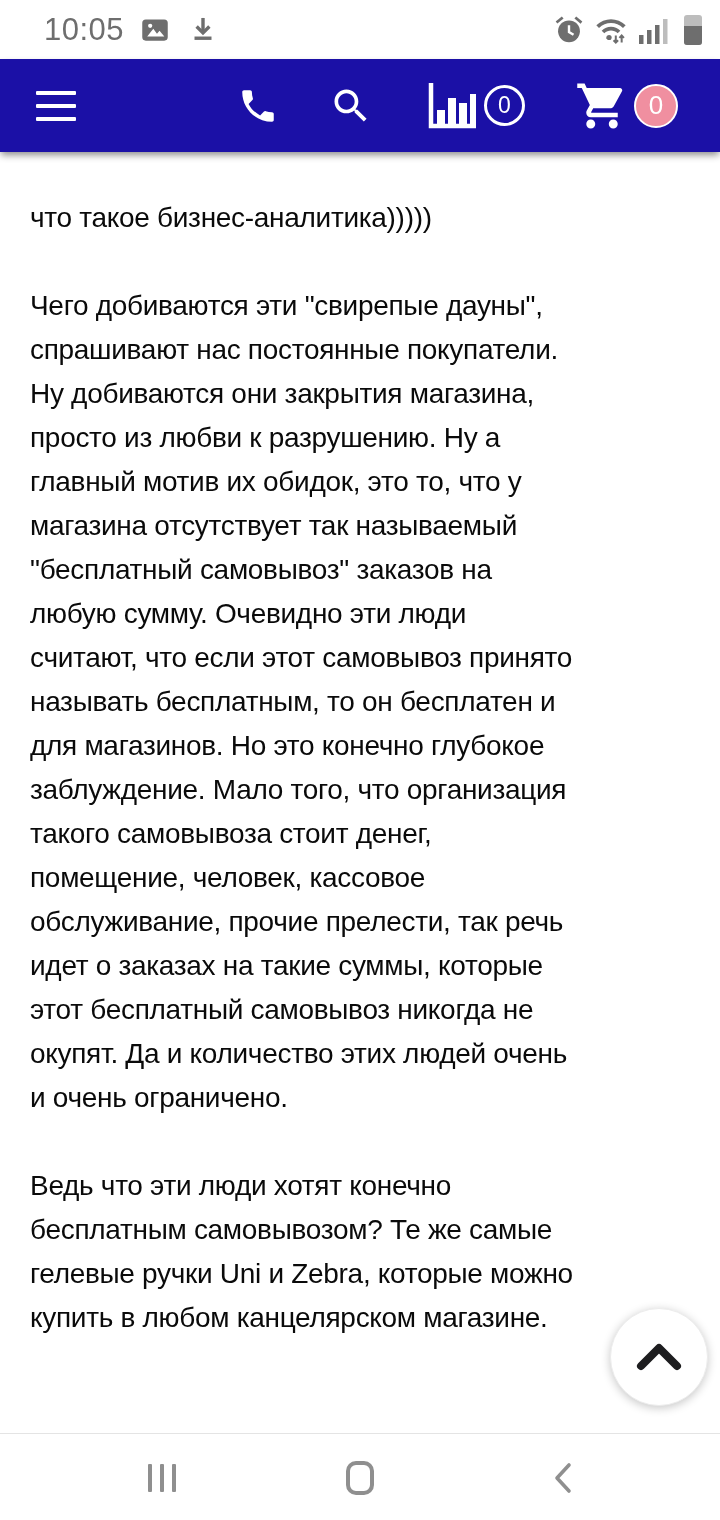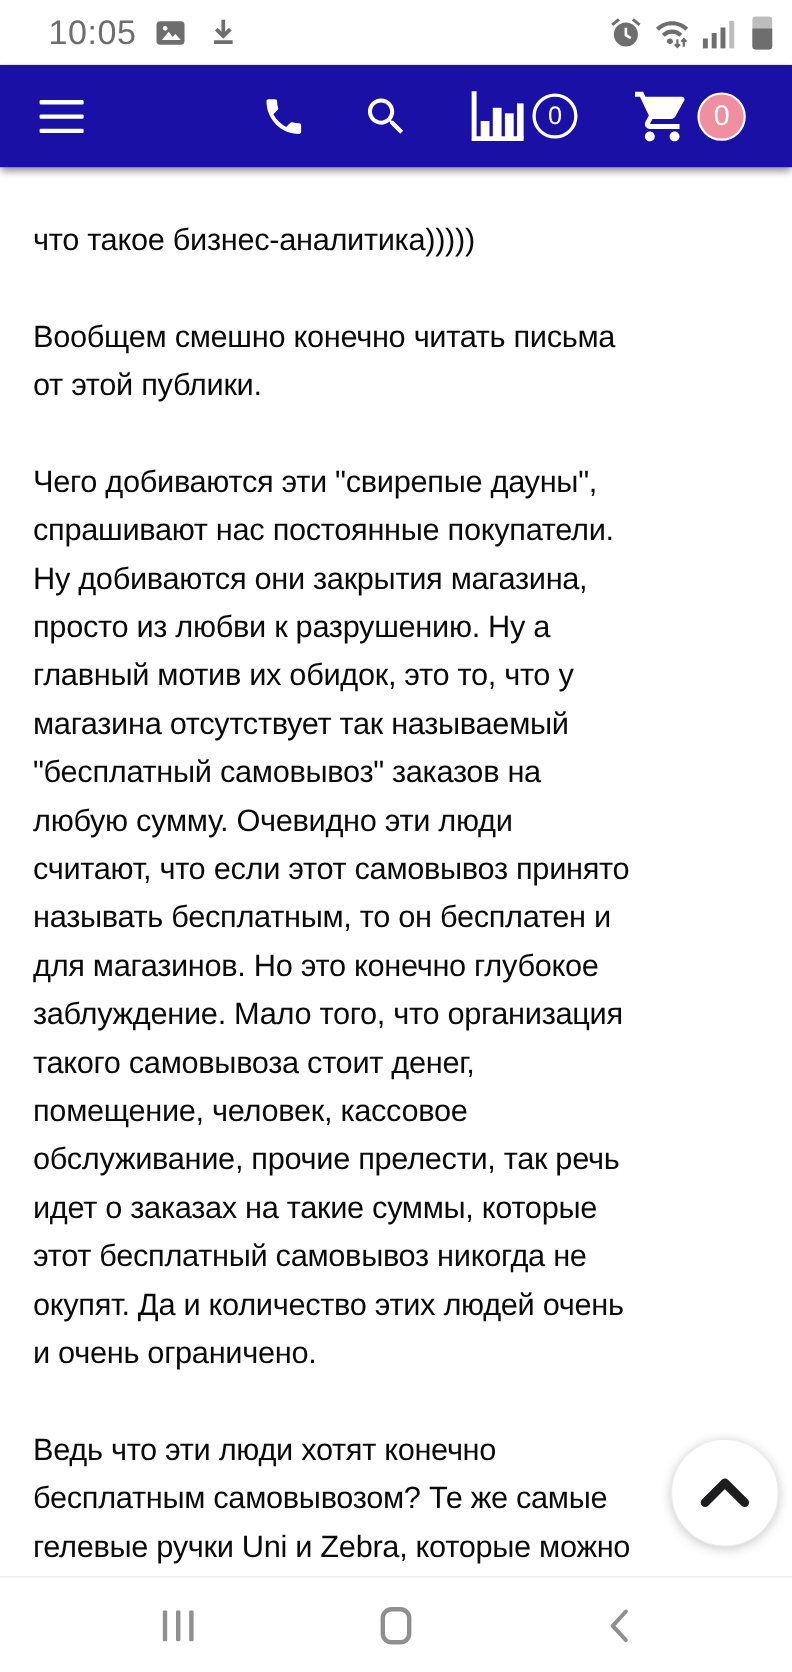--- a/index.html
+++ b/index.html
@@ -157,22 +157,20 @@
         <svg width="54" height="54" viewBox="0 0 24 24" fill="#fff">
           <path d="M7 18c-1.1 0-1.99.9-1.99 2S5.9 22 7 22s2-.9 2-2-.9-2-2-2zM1 2v2h2l3.6 7.59-1.35 2.45c-.16.28-.25.61-.25.96 0 1.1.9 2 2 2h12v-2H7.42c-.14 0-.25-.11-.25-.25l.03-.12.9-1.63h7.45c.75 0 1.41-.41 1.75-1.03l3.58-6.49c.08-.14.12-.31.12-.49 0-.55-.45-1-1-1H5.21l-.94-2H1zm16 16c-1.1 0-1.99.9-1.99 2s.89 2 1.99 2 2-.9 2-2-.9-2-2-2z"></path>
         </svg>
         <span class="badge-pink">0</span>
       </button>
     </div>
   </header>
 
   <main class="content">
     <p>что такое бизнес-аналитика)))))</p>
-    <p>Вообщем смешно конечно читать письма
-от этой публики.</p>
     <p>Чего добиваются эти "свирепые дауны",
 спрашивают нас постоянные покупатели.
 Ну добиваются они закрытия магазина,
 просто из любви к разрушению. Ну а
 главный мотив их обидок, это то, что у
 магазина отсутствует так называемый
 "бесплатный самовывоз" заказов на
 любую сумму. Очевидно эти люди
 считают, что если этот самовывоз принято
 называть бесплатным, то он бесплатен и

